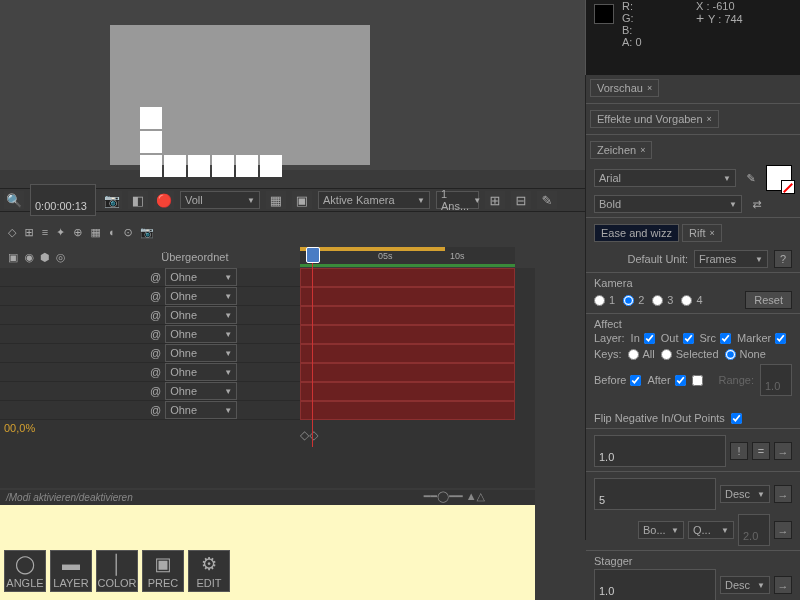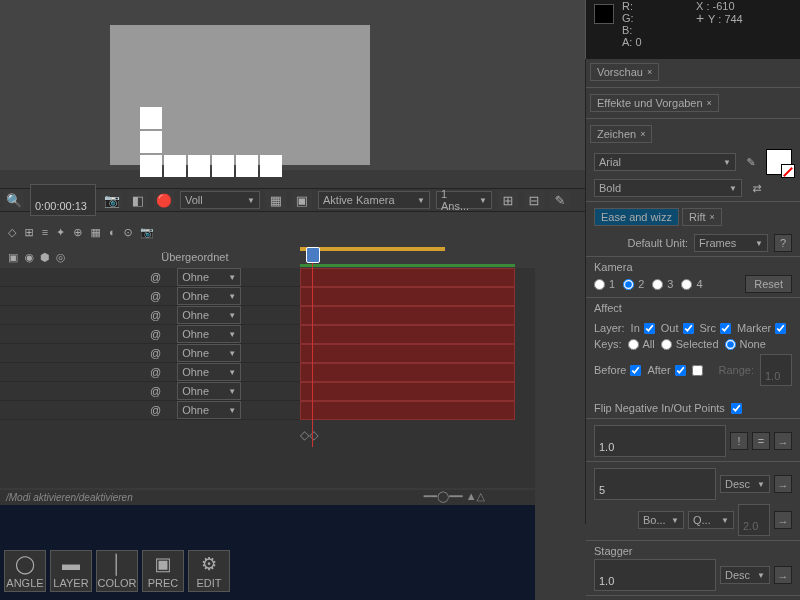--- a/index.html
+++ b/index.html
@@ -14,31 +14,31 @@
 .canvas{position:absolute;left:110px;top:25px;width:260px;height:140px;background:#999}
 .wb{position:absolute;background:#fff;width:22px;height:22px}
 .hdr{position:relative;height:170px;background:#444}
 .ctrlbar{display:flex;align-items:center;gap:6px;padding:2px 4px;background:#383838;border-top:1px solid #222;border-bottom:1px solid #222;height:24px}
 .ico{width:20px;height:18px;display:flex;align-items:center;justify-content:center;background:#3a3a3a;font-size:13px}
 .icoBtn{width:18px;height:18px;display:flex;align-items:center;justify-content:center}
 .right{position:absolute;right:0;top:0;width:215px;height:600px;background:#3a3a3a;border-left:1px solid #222}
 .info{position:absolute;right:0;top:0;width:215px;height:75px;background:#1a1a1a;border-left:1px solid #555;padding:4px;font-size:10px;color:#999}
 .timeline{position:absolute;left:0;top:218px;width:535px;height:270px;background:#333}
 .tlrow{display:flex;align-items:center;height:19px;border-bottom:1px solid #2a2a2a}
-.tlrow .dd{width:64px;margin-left:16px}
+.tlrow .dd{width:72px;margin-left:4px}
 .tbar{height:28px;background:#3a3a3a;display:flex;align-items:center;gap:8px;padding:0 8px}
 .tbar2{height:22px;background:#3a3a3a;display:flex;align-items:center;padding:0 8px;gap:6px}
 .tlgrid{position:absolute;left:300px;top:50px;width:215px;height:160px}
 .tlgrid .bar{height:19px;background:#6b2020;border:1px solid #8b3030;margin-bottom:0}
 .ruler{position:absolute;left:300px;top:29px;width:215px;height:20px;background:#333;border-bottom:1px solid #111}
 .playhead{position:absolute;left:312px;top:29px;width:1px;height:200px;background:#cc3333;z-index:5}
 .playhead::before{content:"";position:absolute;top:0;left:-6px;width:12px;height:14px;background:#4a7cc4;border:1px solid #fff;border-radius:2px}
 .yellowbar{position:absolute;left:300px;top:29px;width:145px;height:4px;background:#d4a030;z-index:3}
 .greenbar{position:absolute;left:300px;top:46px;width:215px;height:3px;background:#3a8a3a;z-index:3}
-.botbar{position:absolute;left:0;bottom:0;width:535px;height:110px;background:#0f172a}
+.botbar{position:absolute;left:0;bottom:0;width:535px;height:110px;background:#fef9c3}
 .toolbtns{position:absolute;left:0;bottom:4px;display:flex;gap:4px;padding:4px}
 .tbtn{width:42px;height:42px;background:#333;border:1px solid #555;display:flex;flex-direction:column;align-items:center;justify-content:center;gap:2px;font-size:8px}
 label{display:flex;align-items:center;gap:4px}
 input[type=checkbox]{width:11px;height:11px}
 input[type=radio]{width:11px;height:11px}
 .section{padding:4px 8px;border-top:1px solid #555}
 .sep{height:1px;background:#555;margin:2px 0}
 </style>
 </head>
 <body>
@@ -65,21 +65,21 @@
   <div class="dd" style="width:80px">
       <span>Voll</span>
       <span class="arr">▼</span>
     </div>
   <div class="ico">▦</div>
   <div class="ico">▣</div>
   <div class="dd" style="width:112px">
       <span>Aktive Kamera</span>
       <span class="arr">▼</span>
     </div>
-  <div class="dd" style="width:56px">
+  <div class="dd" style="width:43px">
       <span>1 Ans...</span>
       <span class="arr">▼</span>
     </div>
   <div class="ico">⊞</div>
   <div class="ico">⊟</div>
   <div class="ico">✎</div>
 </div>
 
 <div class="info">
   <div style="position:absolute;left:8px;top:4px;width:20px;height:20px;background:#000;border:1px solid #555"></div>
@@ -88,21 +88,21 @@
     <div>G:</div>
     <div>B:</div>
     <div>A:  0</div>
   </div>
   <div style="position:absolute;left:110px;top:0;line-height:12px">
     <div>X : -610</div>
     <div><span style="font-size:14px">+ </span><span>Y : 744</span></div>
   </div>
 </div>
 
-<div class="right" style="top:59px;height:465px">
+<div class="right" style="top:75px;height:465px">
   <div style="padding:4px">
     <span class="tab">
         <span>Vorschau</span>
         <span class="x">×</span>
       </span>
   </div>
   <div class="sep"></div>
   <div style="padding:4px">
     <span class="tab">
         <span>Effekte und Vorgaben</span>
@@ -132,21 +132,21 @@
     <div class="dd" style="flex:1">
         <span>Bold</span>
         <span class="arr">▼</span>
       </div>
     <div class="icoBtn">⇄</div>
     <div style="width:20px"></div>
   </div>
   <div class="sep"></div>
 
   <div style="padding:4px 8px">
-    <span class="tab" style="background:#0c4a6e">
+    <span class="tab" style="background:#0f172a">
         <span>Ease and wizz</span>
       </span>
     <span class="tab">
         <span>Rift</span>
         <span class="x">×</span>
       </span>
   </div>
 
   <div class="row" style="padding:4px 8px;gap:6px;justify-content:flex-end">
     <span>Default Unit:</span>
@@ -179,21 +179,21 @@
           <span>4</span>
         </label>
       <div class="btn" style="margin-left:auto">
           <span>Reset</span>
         </div>
     </div>
   </div>
 
   <div class="section">
     <div>Affect</div>
-    <div class="row" style="gap:6px;margin-top:8px;flex-wrap:wrap">
+    <div class="row" style="gap:6px;margin-top:2px;flex-wrap:wrap">
       <span>Layer:</span>
       <label>
           <span>In</span>
           <input type="checkbox" checked="" style="">
         </label>
       <label>
           <span>Out</span>
           <input type="checkbox" checked="" style="">
         </label>
       <label>
@@ -307,20 +307,24 @@
     <span>📷</span>
   </div>
   <div class="tbar2">
     <span>▣</span>
     <span>◉</span>
     <span>⬢</span>
     <span>◎</span>
     <span style="margin-left:90px">Übergeordnet</span>
   </div>
 
+  <div class="ruler">
+    <span style="position:absolute;left:78px;top:4px;font-size:9px">05s</span>
+    <span style="position:absolute;left:150px;top:4px;font-size:9px">10s</span>
+  </div>
   <div class="yellowbar"></div>
   <div class="greenbar"></div>
   <div class="playhead"></div>
 
   <div style="position:absolute;left:0;top:50px;width:300px">
     <div class="tlrow">
         <span style="margin-left:150px">@</span>
         <div class="dd">
           <span>Ohne</span>
           <span class="arr">▼</span>
@@ -368,20 +372,21 @@
           <span class="arr">▼</span>
         </div>
       </div>
     <div class="tlrow">
         <span style="margin-left:150px">@</span>
         <div class="dd">
           <span>Ohne</span>
           <span class="arr">▼</span>
         </div>
       </div>
+    <div style="padding:2px 4px;color:#d4a030">00,0%</div>
   </div>
 
   <div class="tlgrid">
     <div class="bar"></div>
     <div class="bar"></div>
     <div class="bar"></div>
     <div class="bar"></div>
     <div class="bar"></div>
     <div class="bar"></div>
     <div class="bar"></div>

